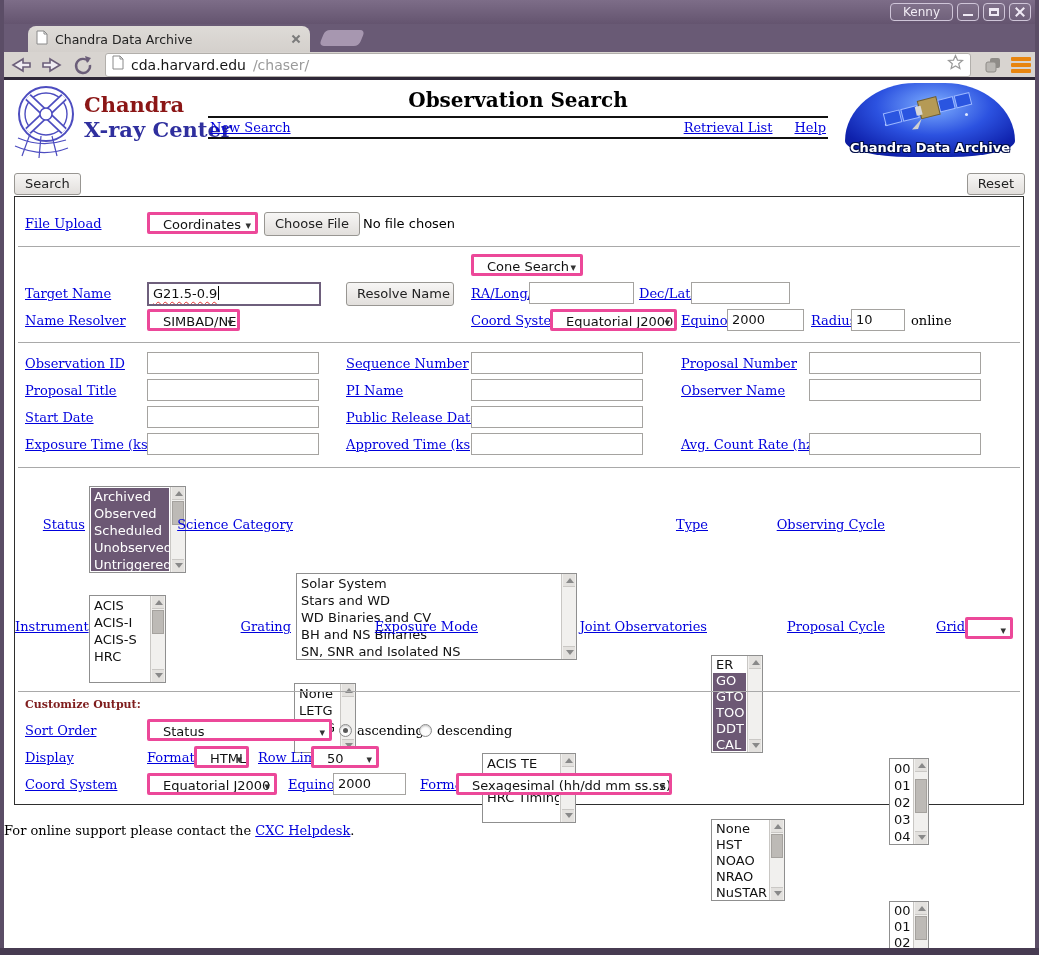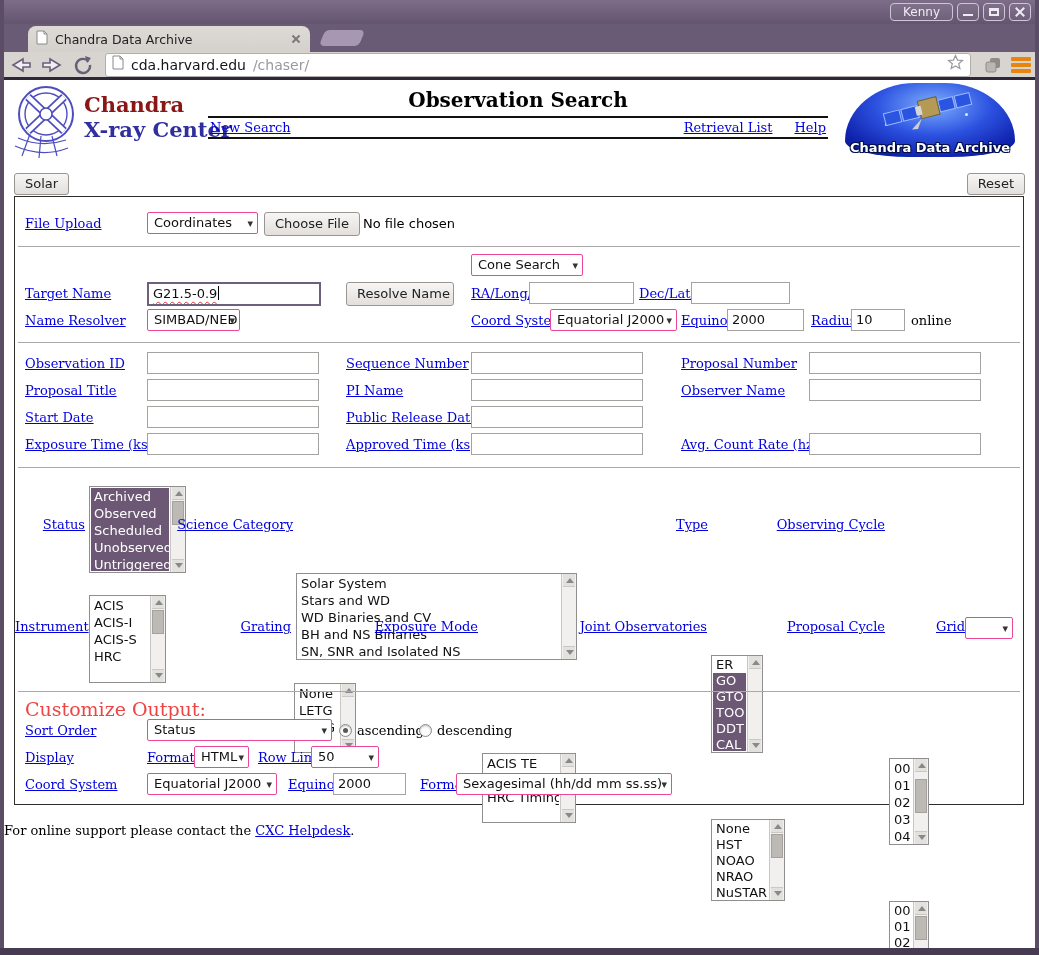--- a/index.html
+++ b/index.html
@@ -49,21 +49,21 @@
   .dome{position:absolute;left:0;top:0;width:170px;height:74px;border-radius:50% 50% 46% 46% / 95% 95% 26% 26%;
     background:radial-gradient(ellipse 75% 90% at 52% 30%,#7fb0ff 0%,#2c52e0 45%,#0f22ad 80%,#0a1690 100%);overflow:hidden}
   .dome .spark1,.dome .spark2{position:absolute;width:3px;height:3px;background:#dfe9ff;border-radius:50%}
   .spark1{left:40px;top:40px}.spark2{left:120px;top:30px}
   .badge-caption{position:absolute;left:0;right:0;bottom:5px;text-align:center;font-family:"DejaVu Sans",sans-serif;font-weight:bold;font-size:13px;color:#fff;text-shadow:1px 1px 0 #03104a,-1px 1px 0 #03104a,1px -1px 0 #03104a,-1px -1px 0 #03104a}
   
   .lnk{color:#0000dd;text-decoration:underline;font-size:13px;cursor:pointer;white-space:nowrap}
   .plain{font-size:13px;color:#000;white-space:nowrap}
   .sans{font-family:"DejaVu Sans",sans-serif}
   .btn{display:inline-block;background:linear-gradient(#f7f6f5,#e2dfdc);border:1px solid #989692;border-radius:3px;font-family:"DejaVu Sans",sans-serif;font-size:13px;color:#222;text-align:center;height:24px;line-height:22px;padding:0 10px;white-space:nowrap}
-  .select{display:inline-block;position:relative;background:#fff;border:1px solid #ec4899;border-radius:2px;height:22px;line-height:20px;font-family:"DejaVu Sans",sans-serif;font-size:13px;color:#111;padding:0 18px 0 6px;white-space:nowrap;overflow:hidden}
+  .select{display:inline-block;position:relative;background:#fff;border:3px solid #ec4899;border-radius:2px;height:22px;line-height:20px;font-family:"DejaVu Sans",sans-serif;font-size:13px;color:#111;padding:0 18px 0 13px;white-space:nowrap;overflow:hidden}
   .select::after{content:"▾";position:absolute;right:4px;top:1px;font-size:11px;color:#333}
   .tbox{display:inline-block;position:relative;background:#fff;border:1px solid #a5a3a0;height:22px;line-height:20px;font-family:"DejaVu Sans",sans-serif;font-size:13px;color:#111;padding:0 4px;white-space:nowrap;overflow:hidden}
   .tbox.focused{border:2px solid #6e5f7c;height:24px;line-height:20px}
   .wavy{text-decoration:underline wavy #e03030 1px;text-underline-offset:3px}
   .caret{display:inline-block;width:1px;height:14px;background:#000;vertical-align:-2px;margin-left:1px}
   .radio{display:inline-block;position:relative;width:13px;height:13px;border-radius:50%;border:1px solid #8a8a8a;background:#fdfdfd;box-shadow:inset 0 1px 2px rgba(0,0,0,.25)}
   .radio.on::after{content:"";position:absolute;inset:3px;border-radius:50%;background:#585858}
   
   .fbox{position:absolute;left:10px;top:116px;width:1010px;height:609px;border:1px solid #2e2e2e;background:#fff}
   .row{position:absolute;left:0;right:0;height:24px}
@@ -82,21 +82,21 @@
   .opt.sel{background:#6c5874;color:#fff}
   .sb{position:absolute;right:0;top:0;bottom:0;width:15px;background:#f1f0ee;border-left:1px solid #c9c7c4}
   .sb-up,.sb-dn{position:absolute;left:1px;right:1px;height:13px;background:#e3e1de}
   .sb-up{top:0;border-bottom:1px solid #cac8c5}.sb-dn{bottom:0;border-top:1px solid #cac8c5}
   .sb-up::after,.sb-dn::after{content:"";position:absolute;left:3px}
   .sb-up::after{top:4px;border-left:4px solid transparent;border-right:4px solid transparent;border-bottom:5px solid #898989}
   .sb-dn::after{bottom:4px;border-left:4px solid transparent;border-right:4px solid transparent;border-top:5px solid #898989}
   .sb-thumb{position:absolute;left:1px;right:1px;background:#bdbab6;border:1px solid #a5a29e;display:none}
   .thumb-top .sb-thumb{display:block;top:14px;height:24px}
   .thumb-mid .sb-thumb{display:block;top:20px;height:34px}
-  .customize-head{position:absolute;left:10px;font-weight:normal;font-size:19px;color:#ef4444}
+  .customize-head{position:absolute;left:10px;font-weight:bold;font-size:11px;color:#7f1d1d}
   .footer{position:absolute;left:0;right:0;top:743px;text-align:left;font-size:13px;color:#000}
 </style>
 </head>
 <body>
 
 <div id="window">
 
   <div class="titlebar">
     <div class="user-pill">Kenny</div>
     <div class="win-btn">
@@ -220,21 +220,21 @@
             <rect x="79" y="14" width="15" height="12" fill="#2a55e0" stroke="#9db8ff"></rect>
             <rect x="42" y="10" width="19" height="18" fill="#b59a55" stroke="#6e5e31"></rect>
             <rect x="38" y="15" width="6" height="9" fill="#d8d8d8"></rect>
             <path d="M42 28 L30 36 L36 37 Z" fill="#cfcfcf"></path>
           </g>
         </svg>
       </div>
       <div class="badge-caption">Chandra Data Archive</div>
     </div>
 
-    <span class="btn topbtn" style="left:10px">Solar</span>
+    <span class="btn topbtn" style="left:10px">Search</span>
     <span class="btn topbtn" style="right:10px">Reset</span>
 
     <div class="fbox">
 
       <div class="row" style="top:15px">
         <span class="lnk" style="left:10px">File Upload</span>
         <span class="select" style="left:132px;width:111px"><span>Coordinates</span></span>
         <span class="btn" style="left:249px">Choose File</span>
         <span class="plain sans" style="left:348px">No file chosen</span>
       </div>

